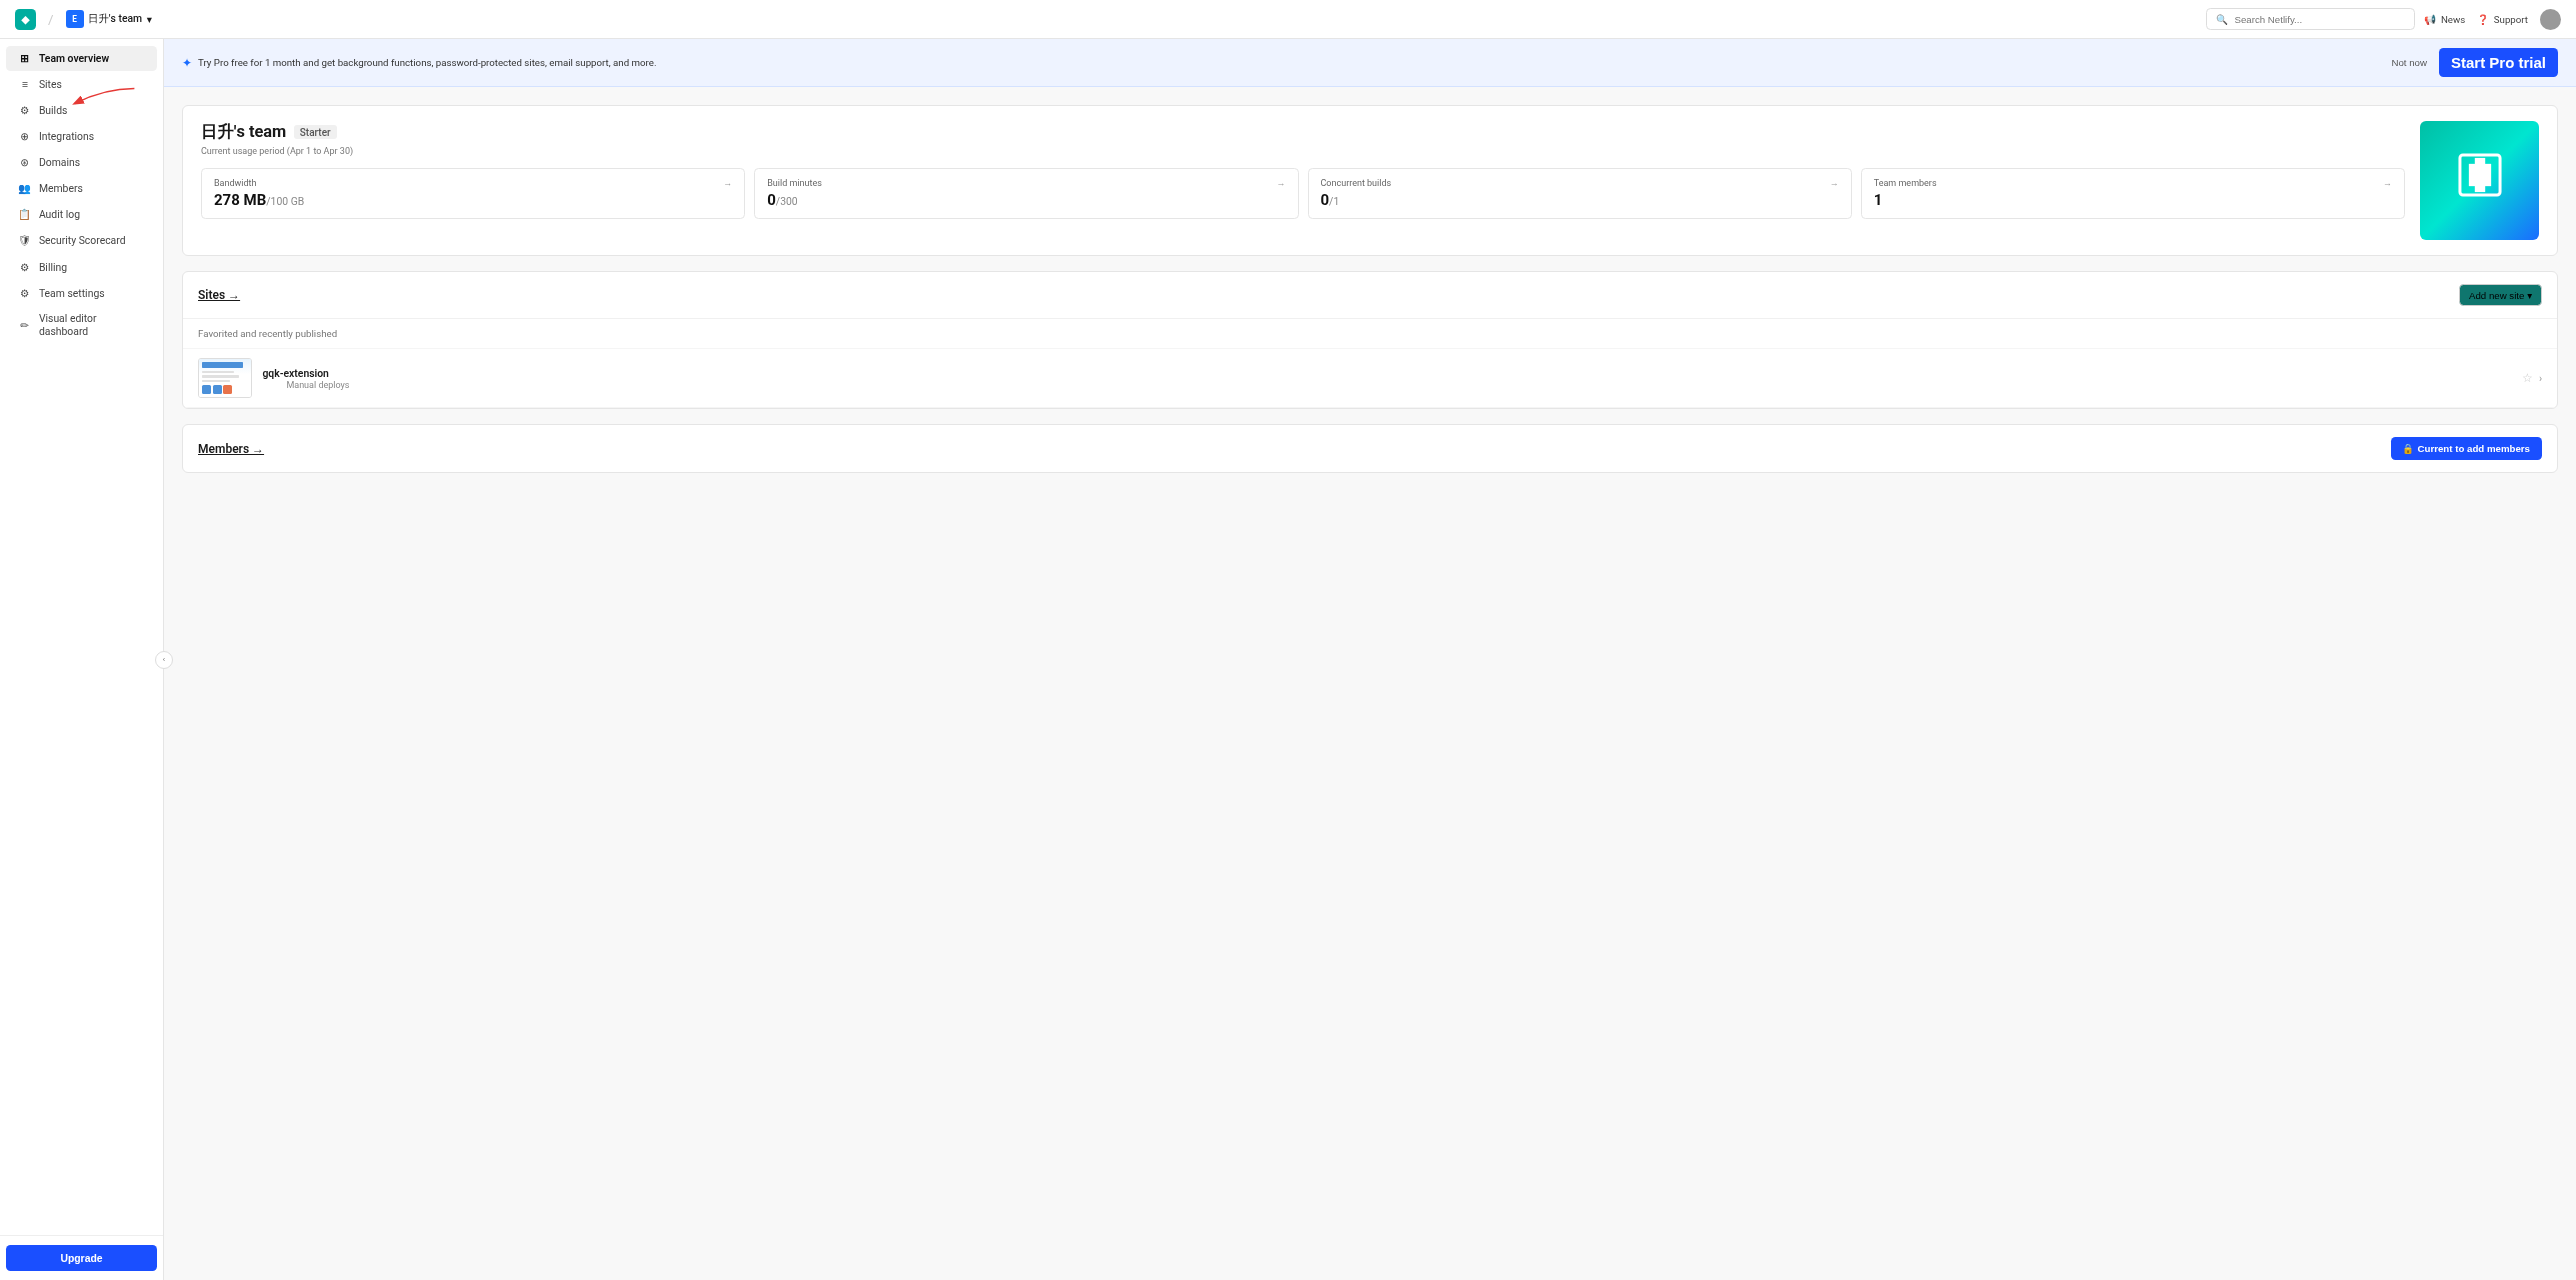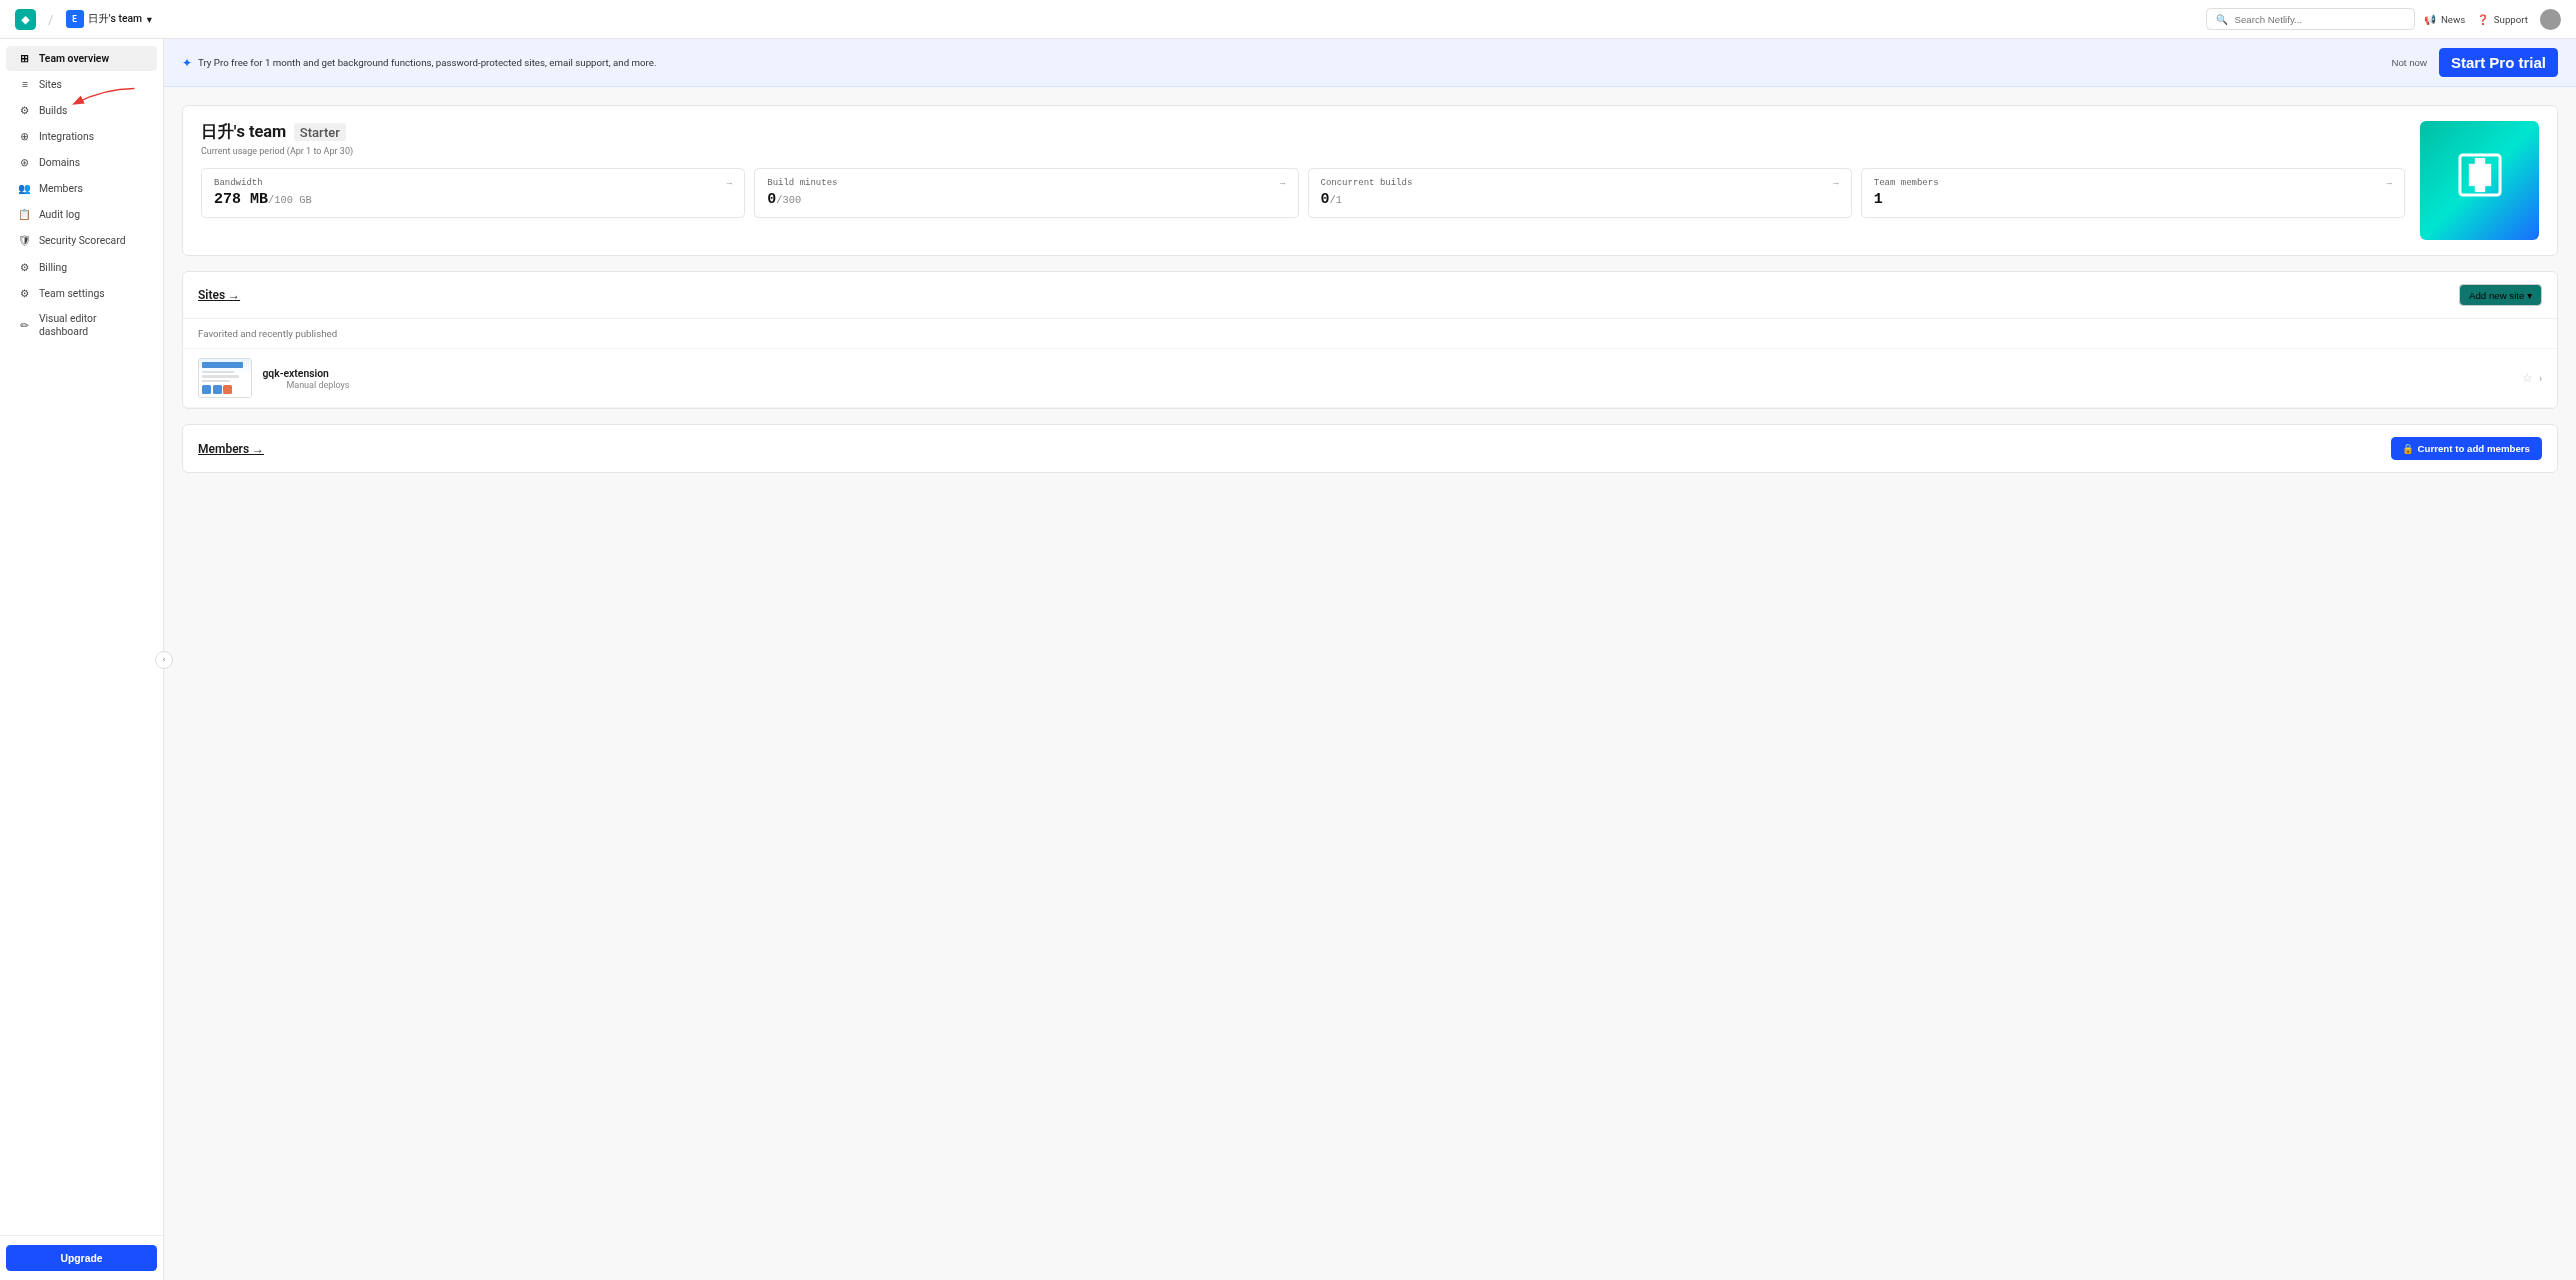--- a/index.html
+++ b/index.html
@@ -77,24 +77,24 @@
 
     
     .team-header-card {
       background: #fff; border: 0.7px solid #e5e5e5; border-radius: 6px;
       padding: 15px 18px; margin-bottom: 15px; display: flex; align-items: stretch; gap: 0;
     }
     .team-info { flex: 1; }
     .team-name { font-size: 16.4px; font-weight: 700; display: flex; align-items: center; gap: 7.5px; margin-bottom: 3px; }
     .starter-badge {
       background: #f0f0f0; border-radius: 3px; padding: 1.5px 6px;
-      font-size: 13px; font-weight: 500; color: #555;
+      font-size: 10px; font-weight: 500; color: #555;
     }
     .usage-period { font-size: 9px; color: #777; margin-bottom: 12px; }
-    .metrics-row { display: flex; gap: 0; font-family: Liberation Mono, monospace; }
+    .metrics-row { display: flex; gap: 0; }
     .metric-item {
       flex: 1; border: 0.7px solid #e5e5e5; border-radius: 4.5px; padding: 9px 12px;
       margin-right: 9px; display: flex; flex-direction: column; gap: 3px;
     }
     .metric-item:last-child { margin-right: 0; }
     .metric-label { font-size: 9px; color: #666; display: flex; align-items: center; justify-content: space-between; }
     .metric-arrow { color: #999; font-size: 9px; }
     .metric-value { font-size: 15px; font-weight: 700; color: #111; }
     .metric-value span { font-size: 10.4px; font-weight: 400; color: #888; }
     .team-logo-area {

